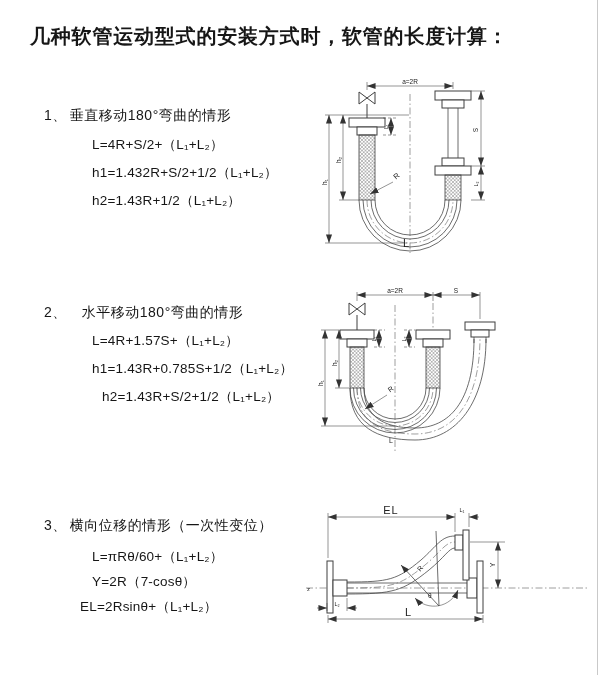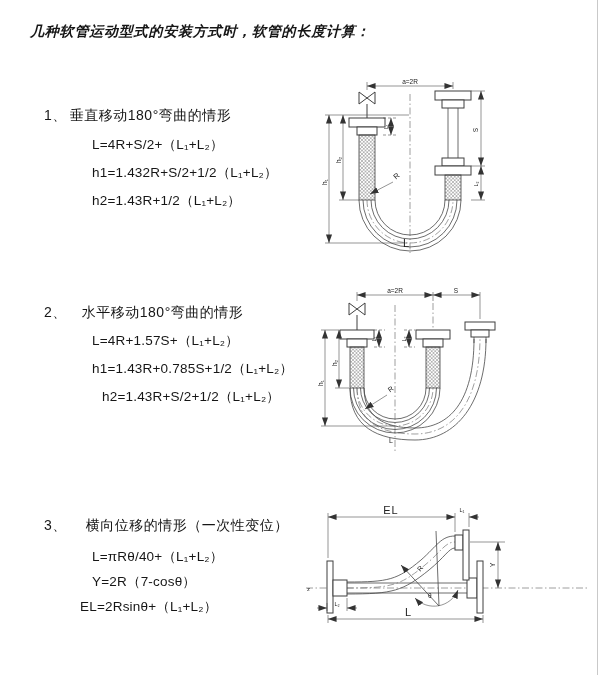--- a/index.html
+++ b/index.html
@@ -1,21 +1,21 @@
 <!DOCTYPE html>
 <html><head>
 <meta charset="utf-8">
 <style>
   html,body{margin:0;padding:0;}
   body{
     width:600px;height:675px;background:#ffffff;position:relative;overflow:hidden;
     font-family:"Liberation Sans","DejaVu Sans",sans-serif;color:#161616;
   }
   .abs{position:absolute;}
-  .title{font-size:14px;letter-spacing:.8px;font-weight:600;white-space:nowrap;font-style:italic;}
+  .title{font-size:20px;letter-spacing:.8px;font-weight:600;white-space:nowrap;}
   .sec-head{font-size:14px;letter-spacing:.5px;font-weight:400;white-space:nowrap;}
   .formula{font-size:13.5px;letter-spacing:.2px;white-space:nowrap;margin-left:30px;}
   svg{overflow:visible;}
   svg text{font-family:"Liberation Sans","DejaVu Sans",sans-serif;fill:#222;}
   .o{stroke:#3f3f3f;stroke-width:1;fill:none;}
   .o2{stroke:#474747;stroke-width:.8;fill:none;}
   .d{stroke:#4e4e4e;stroke-width:.6;fill:none;}
   .dsh{stroke-dasharray:3 2;}
   .c{stroke:#6b6b6b;stroke-width:.65;fill:none;stroke-dasharray:7 2.5 1.5 2.5;}
   .fl{fill:#ffffff;stroke:#3f3f3f;stroke-width:1;}
@@ -32,22 +32,22 @@
 <div class="abs sec-head" style="left:44px;top:107px"><span>1、</span><span style="margin-left:3px">垂直移动180°弯曲的情形</span></div>
 <div class="abs formula" style="left:62px;top:136px">L=4R+S/2+（L₁+L₂）</div>
 <div class="abs formula" style="left:62px;top:164px">h1=1.432R+S/2+1/2（L₁+L₂）</div>
 <div class="abs formula" style="left:62px;top:192px">h2=1.43R+1/2（L₁+L₂）</div>
 
 <div class="abs sec-head" style="left:44px;top:304px"><span>2、</span><span style="margin-left:15px">水平移动180°弯曲的情形</span></div>
 <div class="abs formula" style="left:62px;top:332px">L=4R+1.57S+（L₁+L₂）</div>
 <div class="abs formula" style="left:62px;top:360px">h1=1.43R+0.785S+1/2（L₁+L₂）</div>
 <div class="abs formula" style="left:72px;top:388px">h2=1.43R+S/2+1/2（L₁+L₂）</div>
 
-<div class="abs sec-head" style="left:44px;top:517px"><span>3、</span><span style="margin-left:19px">横向位移的情形（一次性变位）</span></div>
-<div class="abs formula" style="left:62px;top:548px">L=πRθ/40+（L₁+L₂）</div>
+<div class="abs sec-head" style="left:44px;top:517px"><span>3、</span><span style="margin-left:3px">横向位移的情形（一次性变位）</span></div>
+<div class="abs formula" style="left:62px;top:548px">L=πRθ/60+（L₁+L₂）</div>
 <div class="abs formula" style="left:62px;top:573px">Y=2R（7-cosθ）</div>
 <div class="abs formula" style="left:50px;top:598px">EL=2Rsinθ+（L₁+L₂）</div>
 
 <svg class="abs" style="left:313px;top:70px" width="266" height="186" viewBox="0 0 266 186">
   <defs>
     <marker id="a1e" markerUnits="userSpaceOnUse" markerWidth="9" markerHeight="9" viewBox="0 0 10 10" refX="9.5" refY="5" orient="auto">
         <path d="M0,1.6 L9.5,5 L0,8.4 z" fill="#333"></path>
       </marker>
     <marker id="a1s" markerUnits="userSpaceOnUse" markerWidth="9" markerHeight="9" viewBox="0 0 10 10" refX="9.5" refY="5" orient="auto-start-reverse">
         <path d="M0,1.6 L9.5,5 L0,8.4 z" fill="#333"></path>

